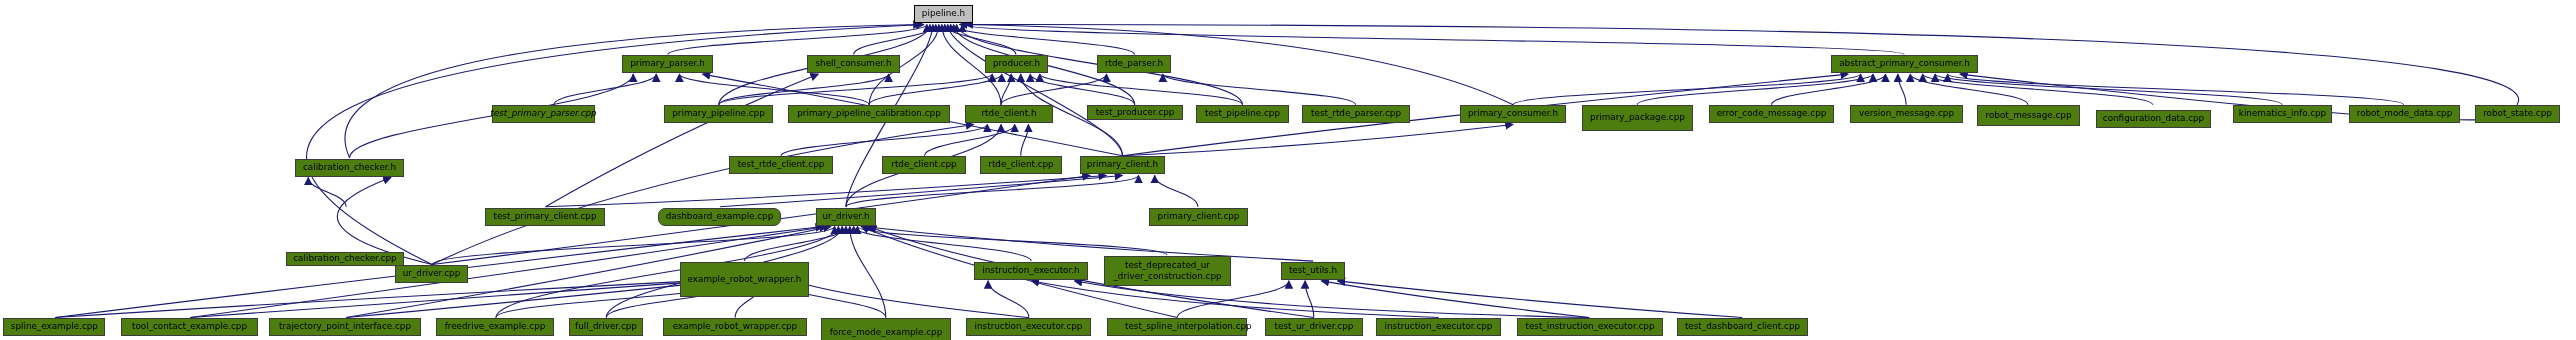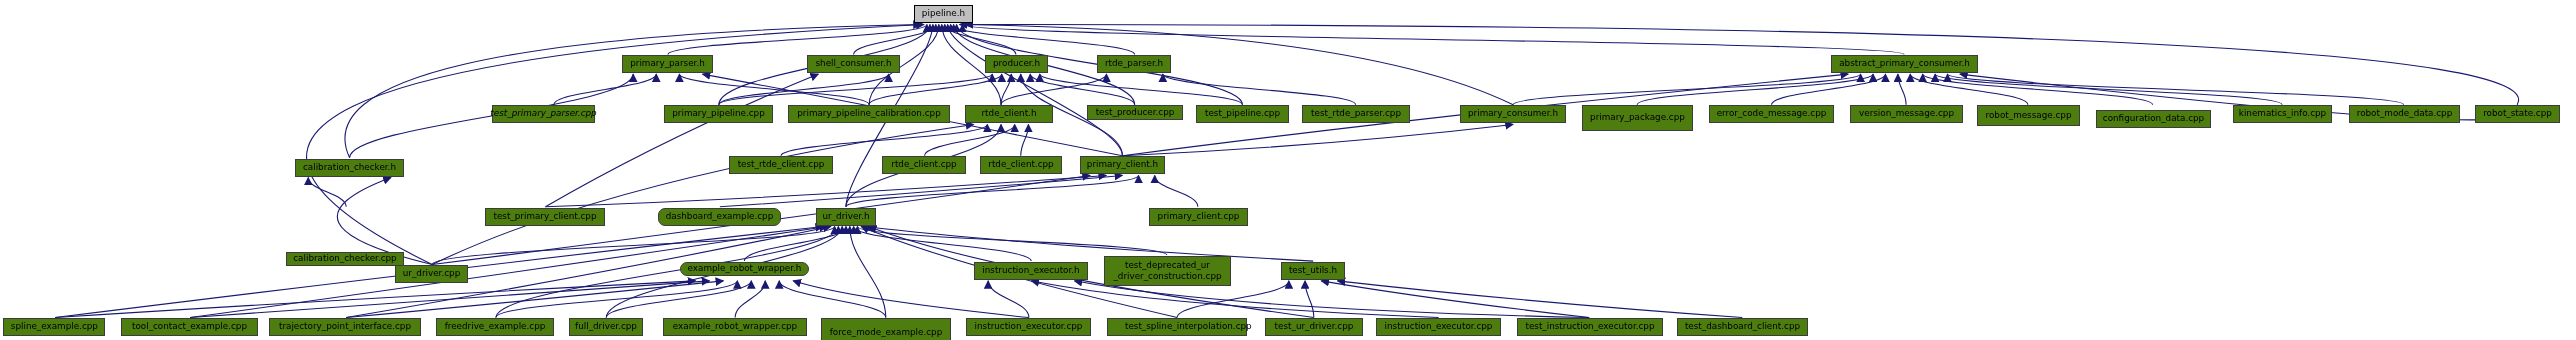--- a/index.html
+++ b/index.html
@@ -153,21 +153,21 @@
       <div class="node" style="left: 729px; top: 156px; width: 104px; height: 17.7px;">test_rtde_client.cpp</div>
       <div class="node" style="left: 882px; top: 156px; width: 84px; height: 17.7px;">rtde_client.cpp</div>
       <div class="node" style="left: 980px; top: 156px; width: 82px; height: 17.7px;">rtde_client.cpp</div>
       <div class="node" style="left: 1080px; top: 156px; width: 85px; height: 17.7px;">primary_client.h</div>
       <div class="node" style="left: 286px; top: 208px; width: 118px; height: 14px; margin-top: 44px;">calibration_checker.cpp</div>
       <div class="node" style="left: 485px; top: 208px; width: 120px; height: 17.7px;">test_primary_client.cpp</div>
       <div class="node" style="left: 658px; top: 208px; width: 123px; height: 17.7px; border-radius: 7px;">dashboard_example.cpp</div>
       <div class="node" style="left: 816px; top: 208px; width: 60px; height: 17.7px;">ur_driver.h</div>
       <div class="node" style="left: 1149px; top: 208px; width: 99px; height: 17.7px;">primary_client.cpp</div>
       <div class="node" style="left: 395px; top: 265px; width: 73px; height: 17.7px;">ur_driver.cpp</div>
-      <div class="node" style="left: 680px; top: 262px; width: 129px; height: 14px; border-radius: 7px;">example_robot_wrapper.h</div>
+      <div class="node" style="left: 680px; top: 262px; width: 129px; height: 35px;">example_robot_wrapper.h</div>
       <div class="node" style="left: 974px; top: 262px; width: 114px; height: 17.7px;">instruction_executor.h</div>
       <div class="node" style="left: 1104px; top: 256px; width: 127px; height: 30px;">test_deprecated_ur
 _driver_construction.cpp</div>
       <div class="node" style="left: 1281px; top: 262px; width: 64px; height: 17.7px;">test_utils.h</div>
       <div class="node" style="left: 3.4px; top: 318px; width: 102px; height: 17.7px;">spline_example.cpp</div>
       <div class="node" style="left: 121px; top: 318px; width: 137px; height: 17.7px;">tool_contact_example.cpp</div>
       <div class="node" style="left: 269px; top: 318px; width: 152px; height: 17.7px;">trajectory_point_interface.cpp</div>
       <div class="node" style="left: 436px; top: 318px; width: 118px; height: 17.7px;">freedrive_example.cpp</div>
       <div class="node" style="left: 569px; top: 318px; width: 74px; height: 17.7px;">full_driver.cpp</div>
       <div class="node" style="left: 663px; top: 318px; width: 144px; height: 17.7px;">example_robot_wrapper.cpp</div>

